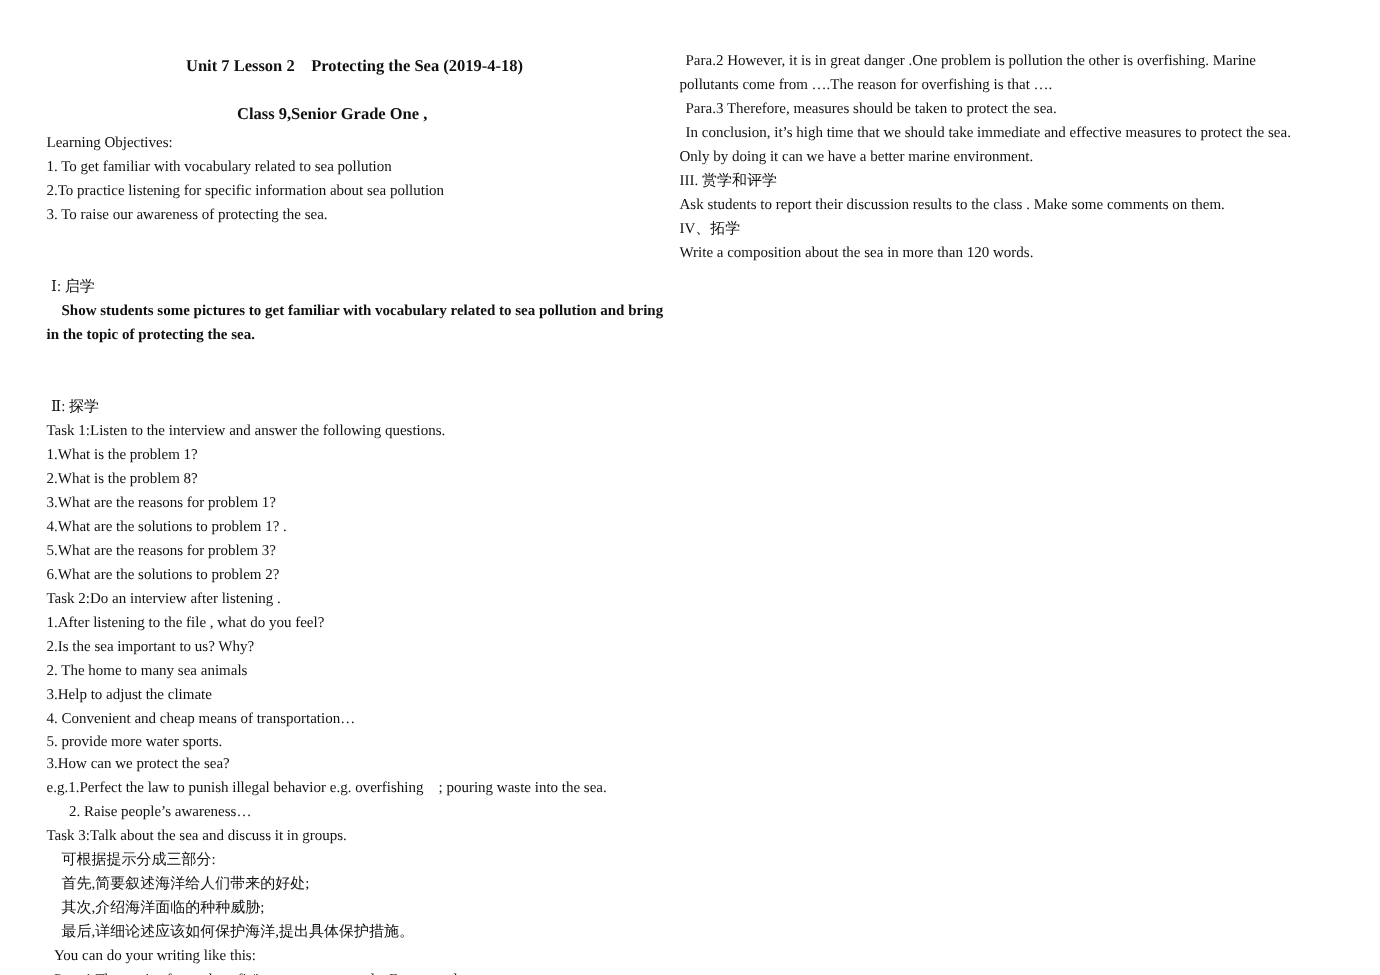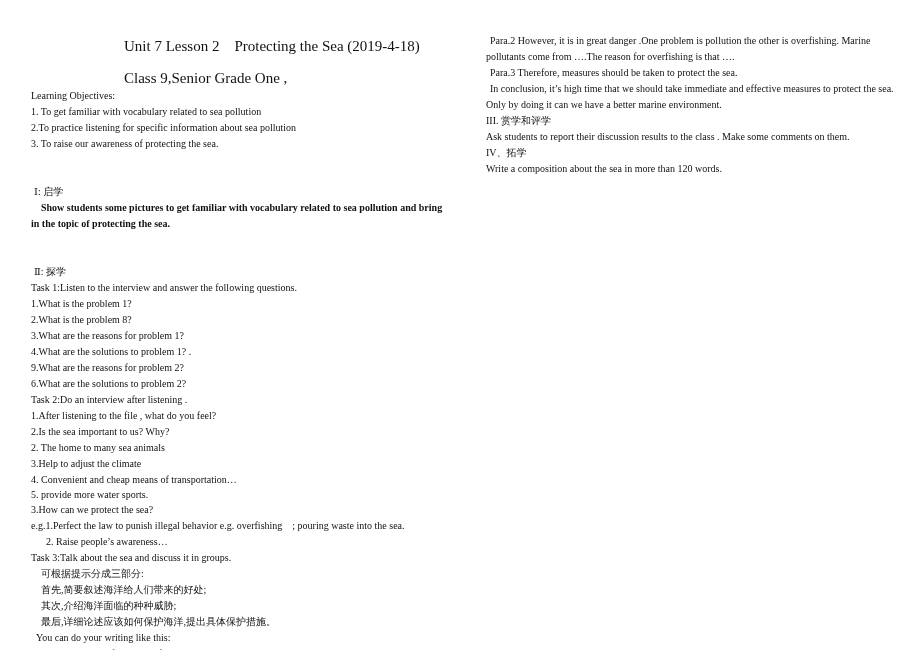--- a/index.html
+++ b/index.html
@@ -1,23 +1,23 @@
 <!DOCTYPE html>
 <html><head>
 <meta charset="utf-8">
 <style>
   html, body { margin: 0; padding: 0; background: #ffffff; }
   body { width: 920px; height: 650px; position: relative; overflow: hidden;
          font-family: "Liberation Serif", "DejaVu Serif", serif; color: #111; }
-  .title { position: absolute; left: 124px; font-weight: normal; font-size: 15px; white-space: pre; }
+  .title { position: absolute; left: 124px; font-weight: bold; font-size: 11px; white-space: pre; }
   .t1 { top: 38px; }
-  .t2 { top: 70px; }
+  .t2 { top: 70px; margin-left: 34px; }
   .col { position: absolute; font-size: 10px; line-height: 16px; }
   .col-left { left: 31px; top: 88px; width: 420px; }
-  .col-right { left: 486px; top: 33px; width: 425px; }
+  .col-right { left: 453px; top: 33px; width: 425px; }
   .line { white-space: pre; height: 16px; }
   .wrap { white-space: normal; }
   .ind1 { padding-left: 10px; }
   .ind2 { padding-left: 15px; }
   .ind3 { padding-left: 4px; }
   .ind4 { padding-left: 3px; margin-top: 32px; }
   .para { text-indent: 4px; }
 </style>
 </head>
 <body>
@@ -31,21 +31,21 @@
   <div class="line">2.To practice listening for specific information about sea pollution</div>
   <div class="line">3. To raise our awareness of protecting the sea.</div>
   <div class="line ind4">Ⅰ: 启学</div>
   <div class="wrap" style="text-indent:10px;font-weight:bold;">Show students some pictures to get familiar with vocabulary related to sea pollution and bring in the topic of protecting the sea.</div>
   <div class="line ind4">Ⅱ: 探学</div>
   <div class="line">Task 1:Listen to the interview and answer the following questions.</div>
   <div class="line">1.What is the problem 1?</div>
   <div class="line">2.What is the problem 8?</div>
   <div class="line">3.What are the reasons for problem 1?</div>
   <div class="line">4.What are the solutions to problem 1? .</div>
-  <div class="line">9.What are the reasons for problem 2?</div>
+  <div class="line">5.What are the reasons for problem 3?</div>
   <div class="line">6.What are the solutions to problem 2?</div>
   <div class="line">Task 2:Do an interview after listening .</div>
   <div class="line">1.After listening to the file , what do you feel?</div>
   <div class="line">2.Is the sea important to us? Why?</div>
   <div class="line">2. The home to many sea animals</div>
   <div class="line">3.Help to adjust the climate</div>
   <div class="line">4. Convenient and cheap means of transportation…</div>
   <div class="line" style="height:14px;line-height:14px;">5. provide more water sports.</div>
   <div class="line">3.How can we protect the sea?</div>
   <div class="line">e.g.1.Perfect the law to punish illegal behavior e.g. overfishing    ; pouring waste into the sea.</div>

